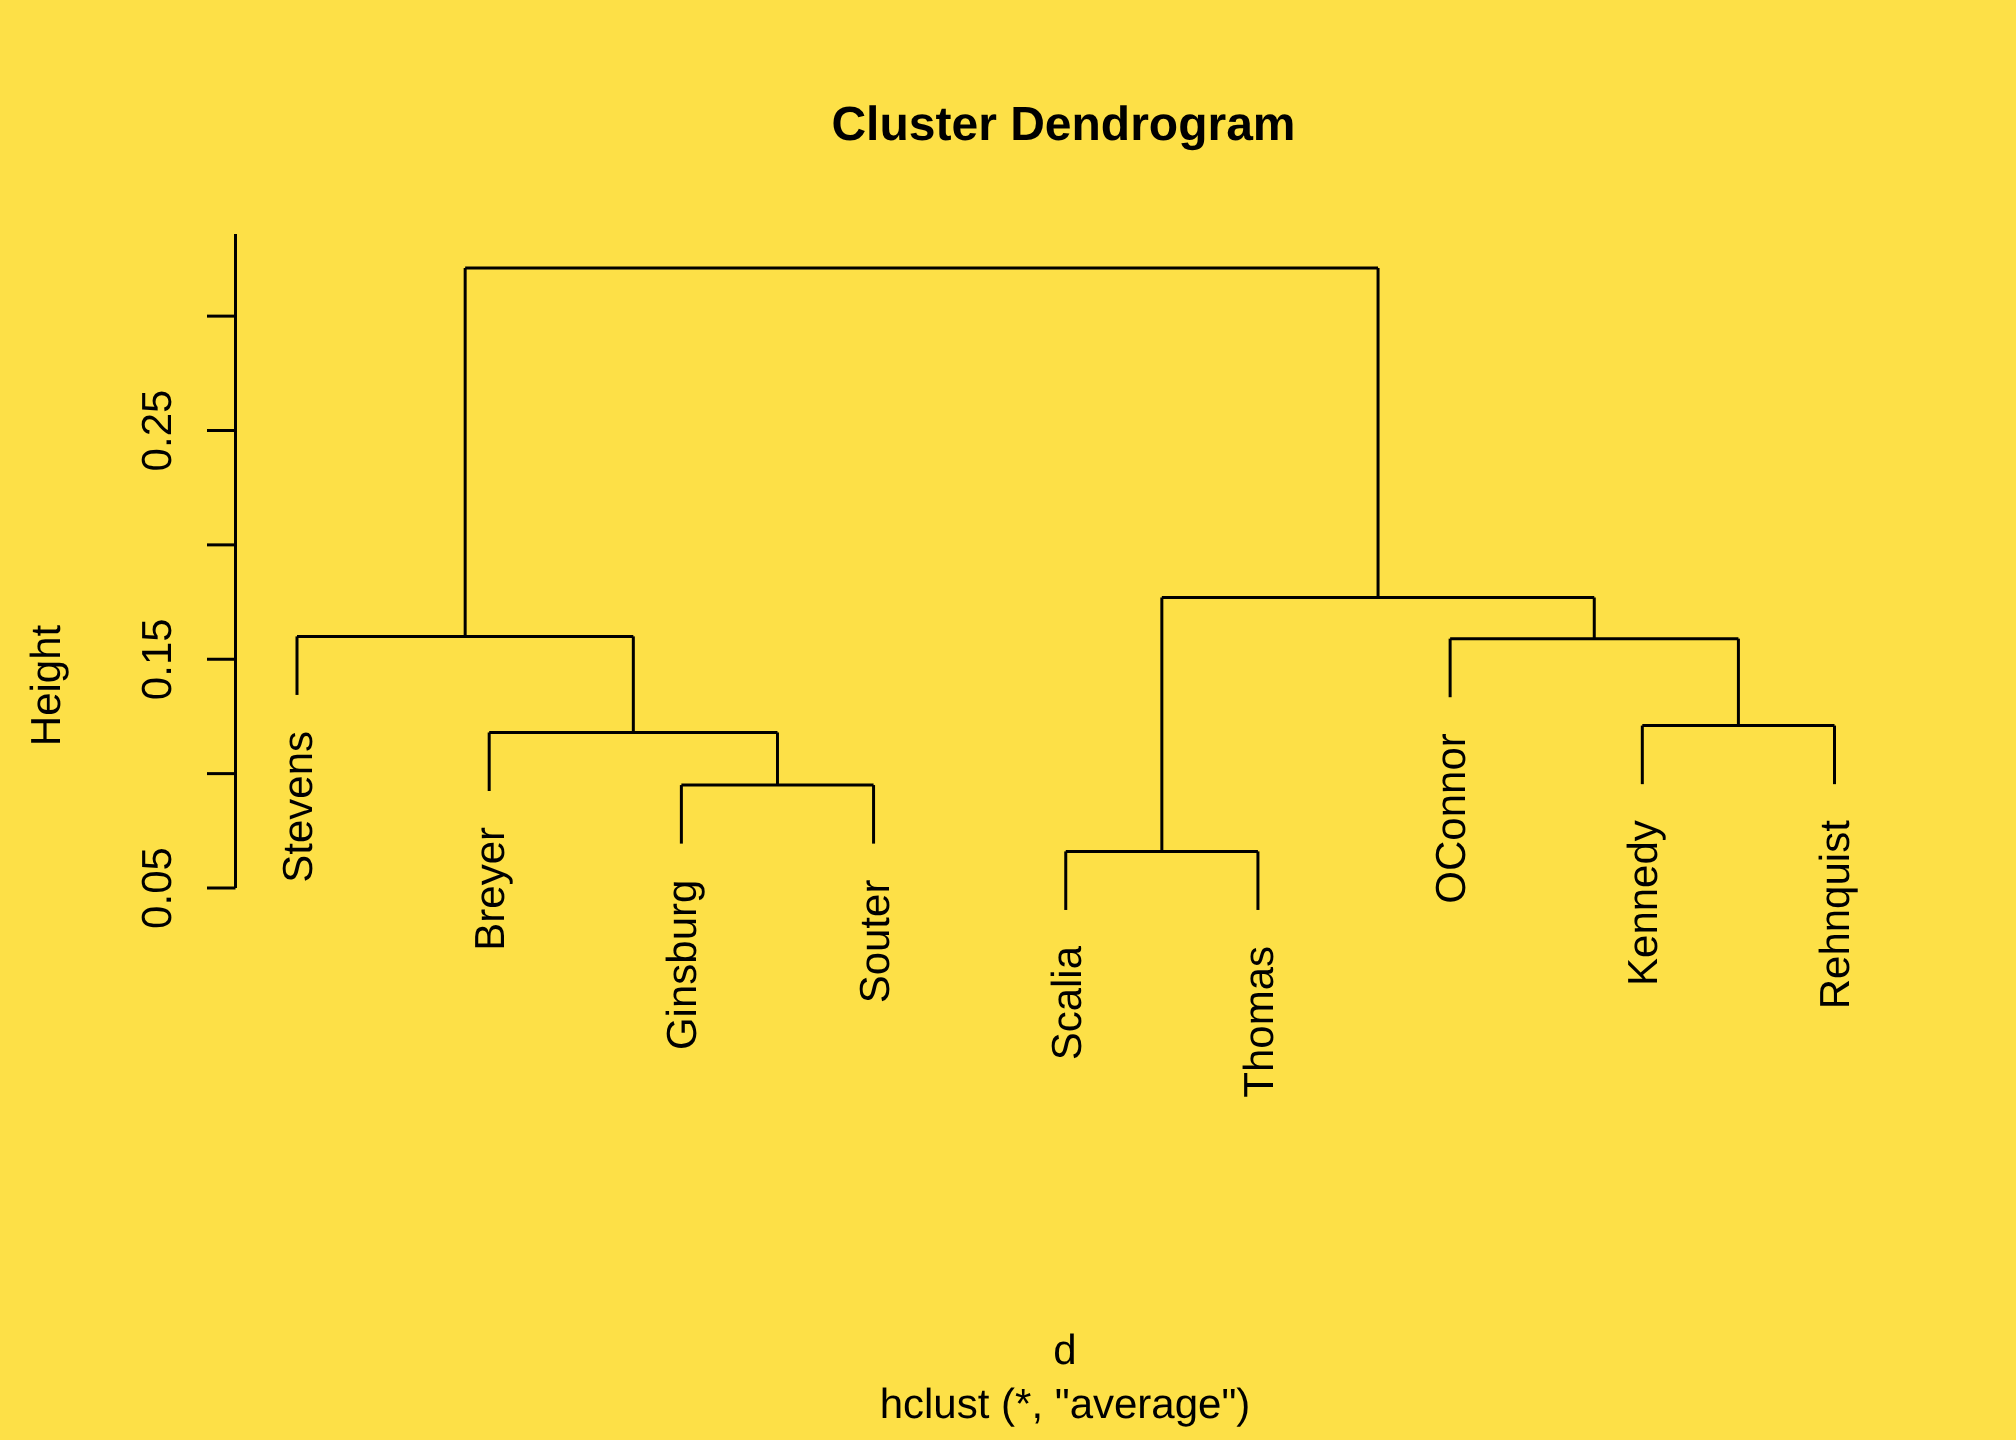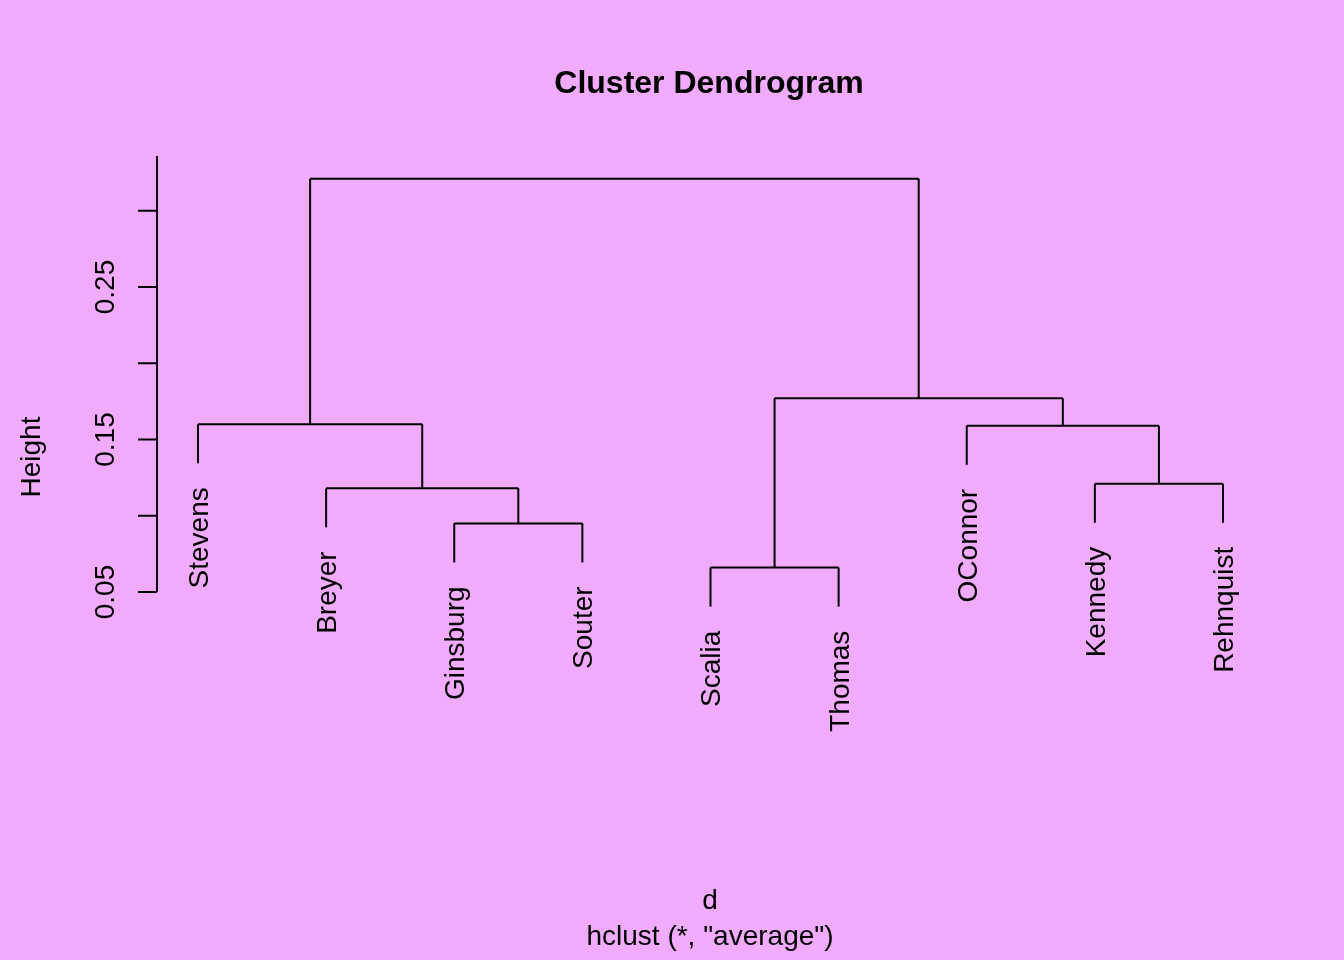--- a/index.html
+++ b/index.html
@@ -1,19 +1,19 @@
 <!DOCTYPE html>
 <html><head>
 <meta charset="utf-8">
 <style>
   html,body{margin:0;padding:0;background:#ffffff;}
   #figure{
     position:relative;
     width:1344px;height:960px;
-    background:#f0abfc;
+    background:#fde047;
     font-family:"Liberation Sans","DejaVu Sans",sans-serif;
     overflow:hidden;
   }
   svg text{fill:#000000;}
   .title-text{font-size:32px;font-weight:bold;}
   .lab-text{font-size:28px;}
 </style>
 </head>
 <body>
 

